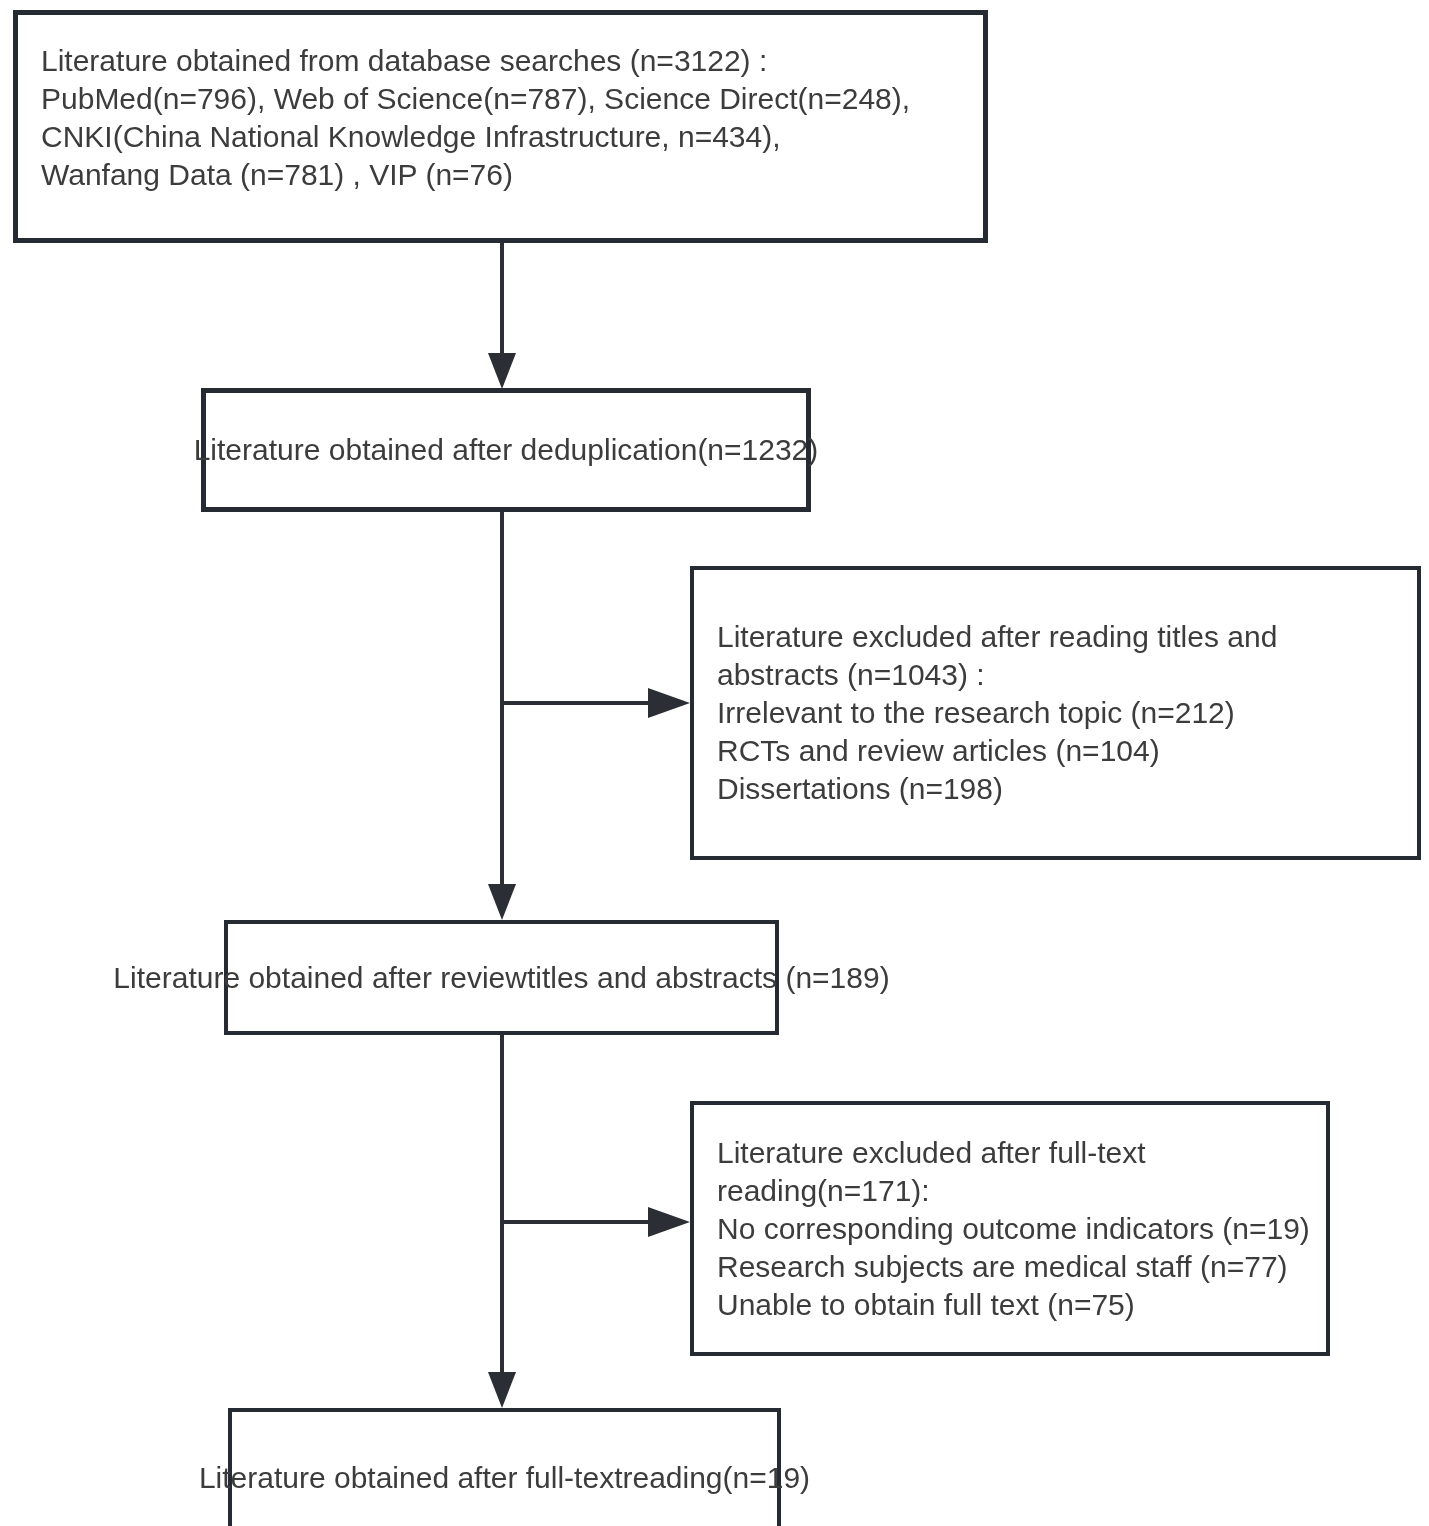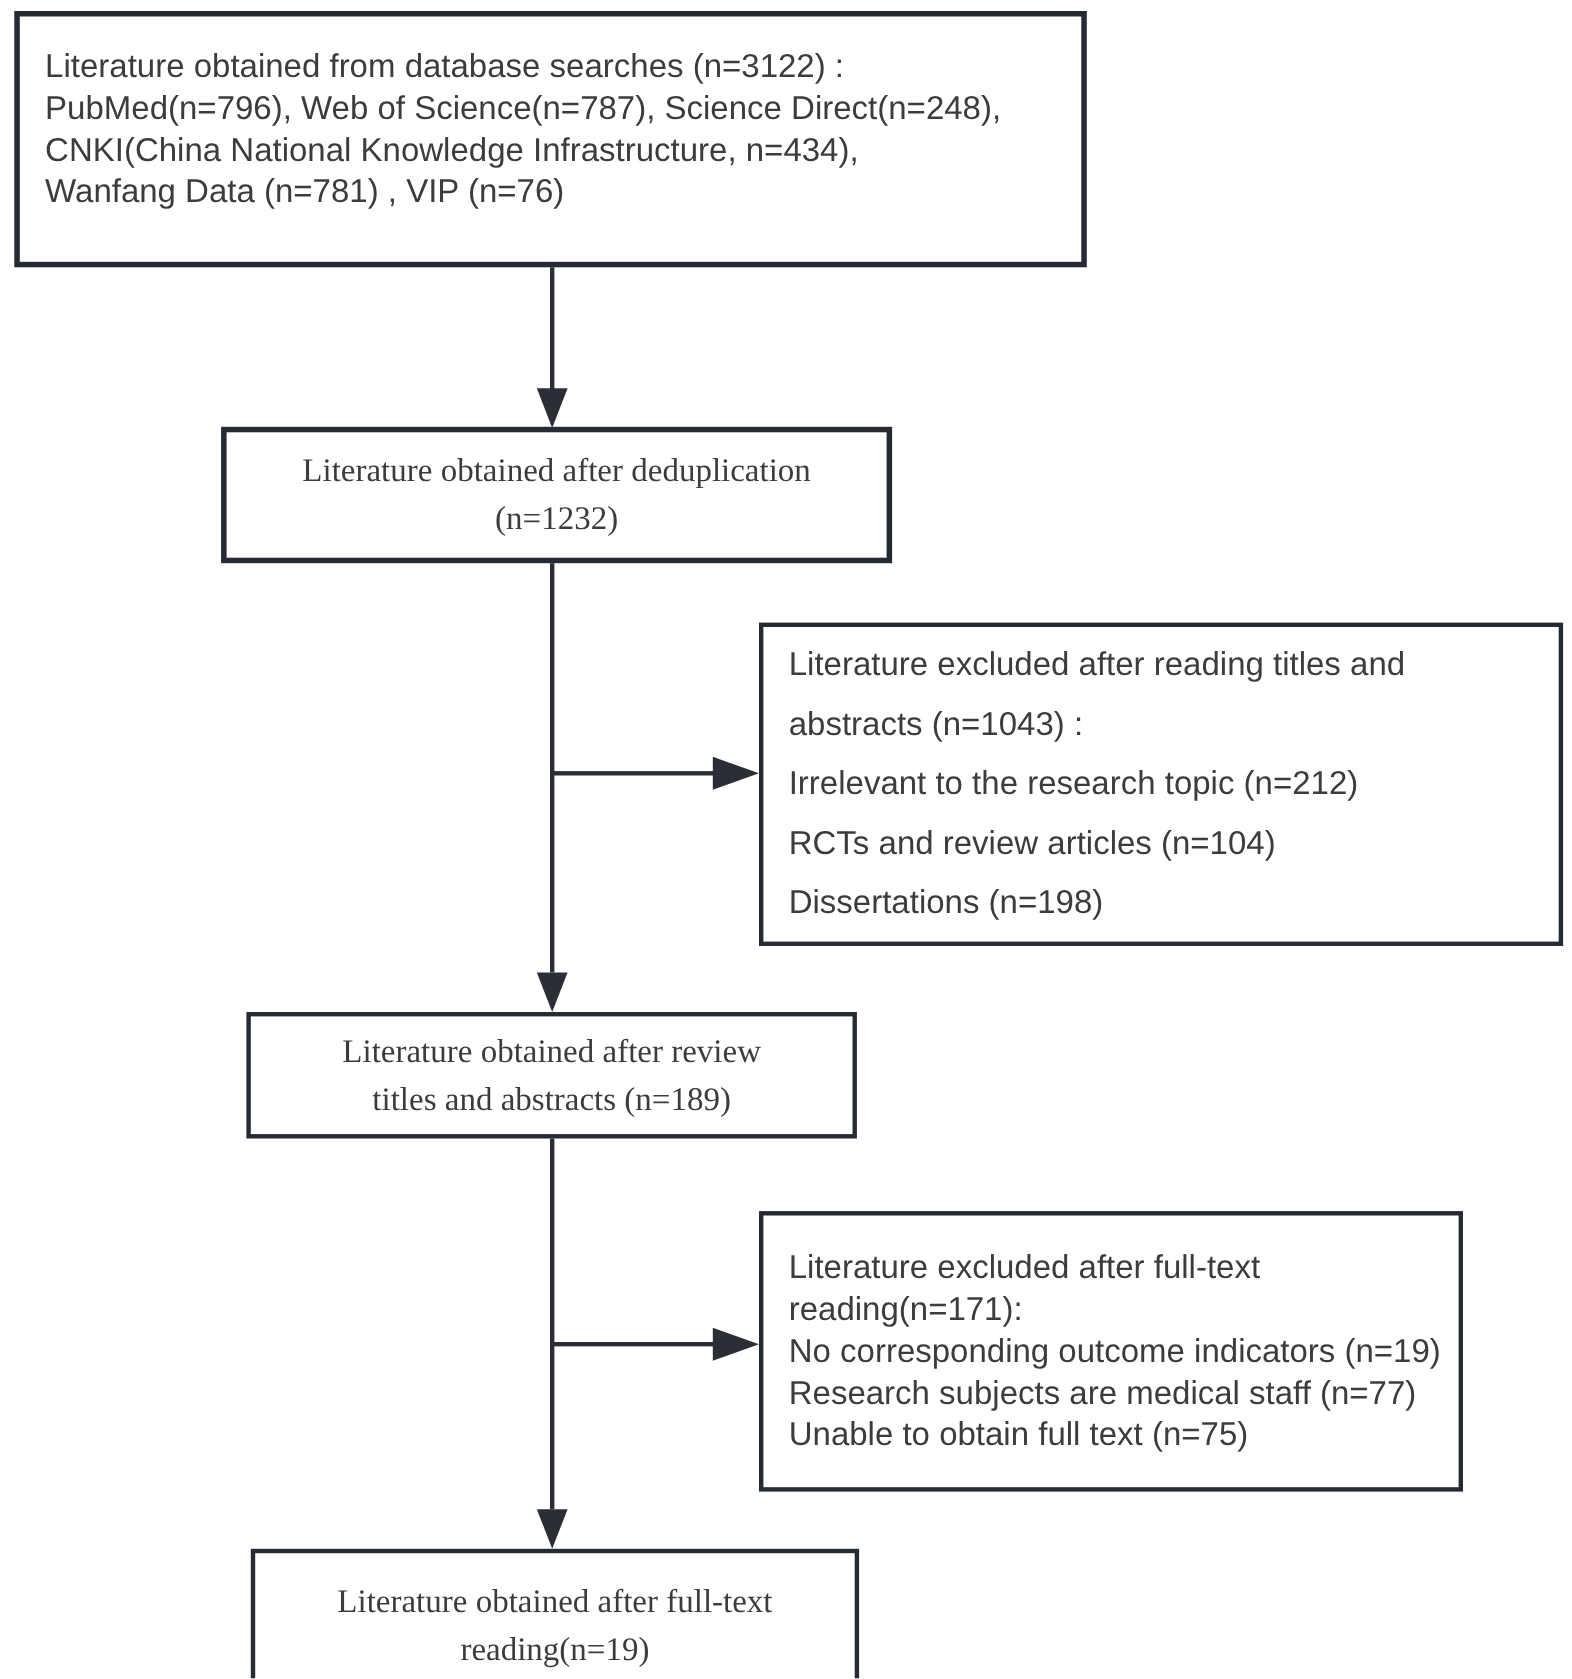--- a/index.html
+++ b/index.html
@@ -31,25 +31,24 @@
     text-align: left;
     padding-left: 23px;
     padding-right: 12px;
   }
   .box.align-top {
     justify-content: flex-start;
     padding-top: 27px;
   }
   .box.align-center {
     display: flex;
-    flex-direction: column;
+    flex-direction: row;
     justify-content: center;
     align-items: center;
     text-align: center;
-    font-family: Liberation Serif, serif;
   }
   .ln { line-height: 38px; white-space: nowrap; }
   .align-center .ln { line-height: 44px; white-space: nowrap; }
 
   
   .vline, .hline {
     position: absolute;
     background: #2b2e35;
   }
   .vline { width: 4px; }
@@ -90,21 +89,21 @@
     <div class="ln">Literature obtained after deduplication</div>
     <div class="ln">(n=1232)</div>
   </div>
 
   <div class="vline" style="left:500px; top:512px; height:372px;"></div>
   <div class="head-down" style="left:488px; top:884px;"></div>
 
   <div class="hline" style="left:502px; top:701px; width:148px;"></div>
   <div class="head-right" style="left:648px; top:688px;"></div>
 
-  <div class="box align-left" style="left:690px; top:566px; width:731px; height:294px;gap:16px;">
+  <div class="box align-left" style="left:690px; top:566px; width:731px; height:294px;">
     <div class="ln">Literature excluded after reading titles and</div>
     <div class="ln">abstracts (n=1043) :</div>
     <div class="ln">Irrelevant to the research topic (n=212)</div>
     <div class="ln">RCTs and review articles (n=104)</div>
     <div class="ln">Dissertations (n=198)</div>
   </div>
 
   <div class="box align-center" style="left:224px; top:920px; width:555px; height:115px;">
     <div class="ln">Literature obtained after review</div>
     <div class="ln">titles and abstracts (n=189)</div>

